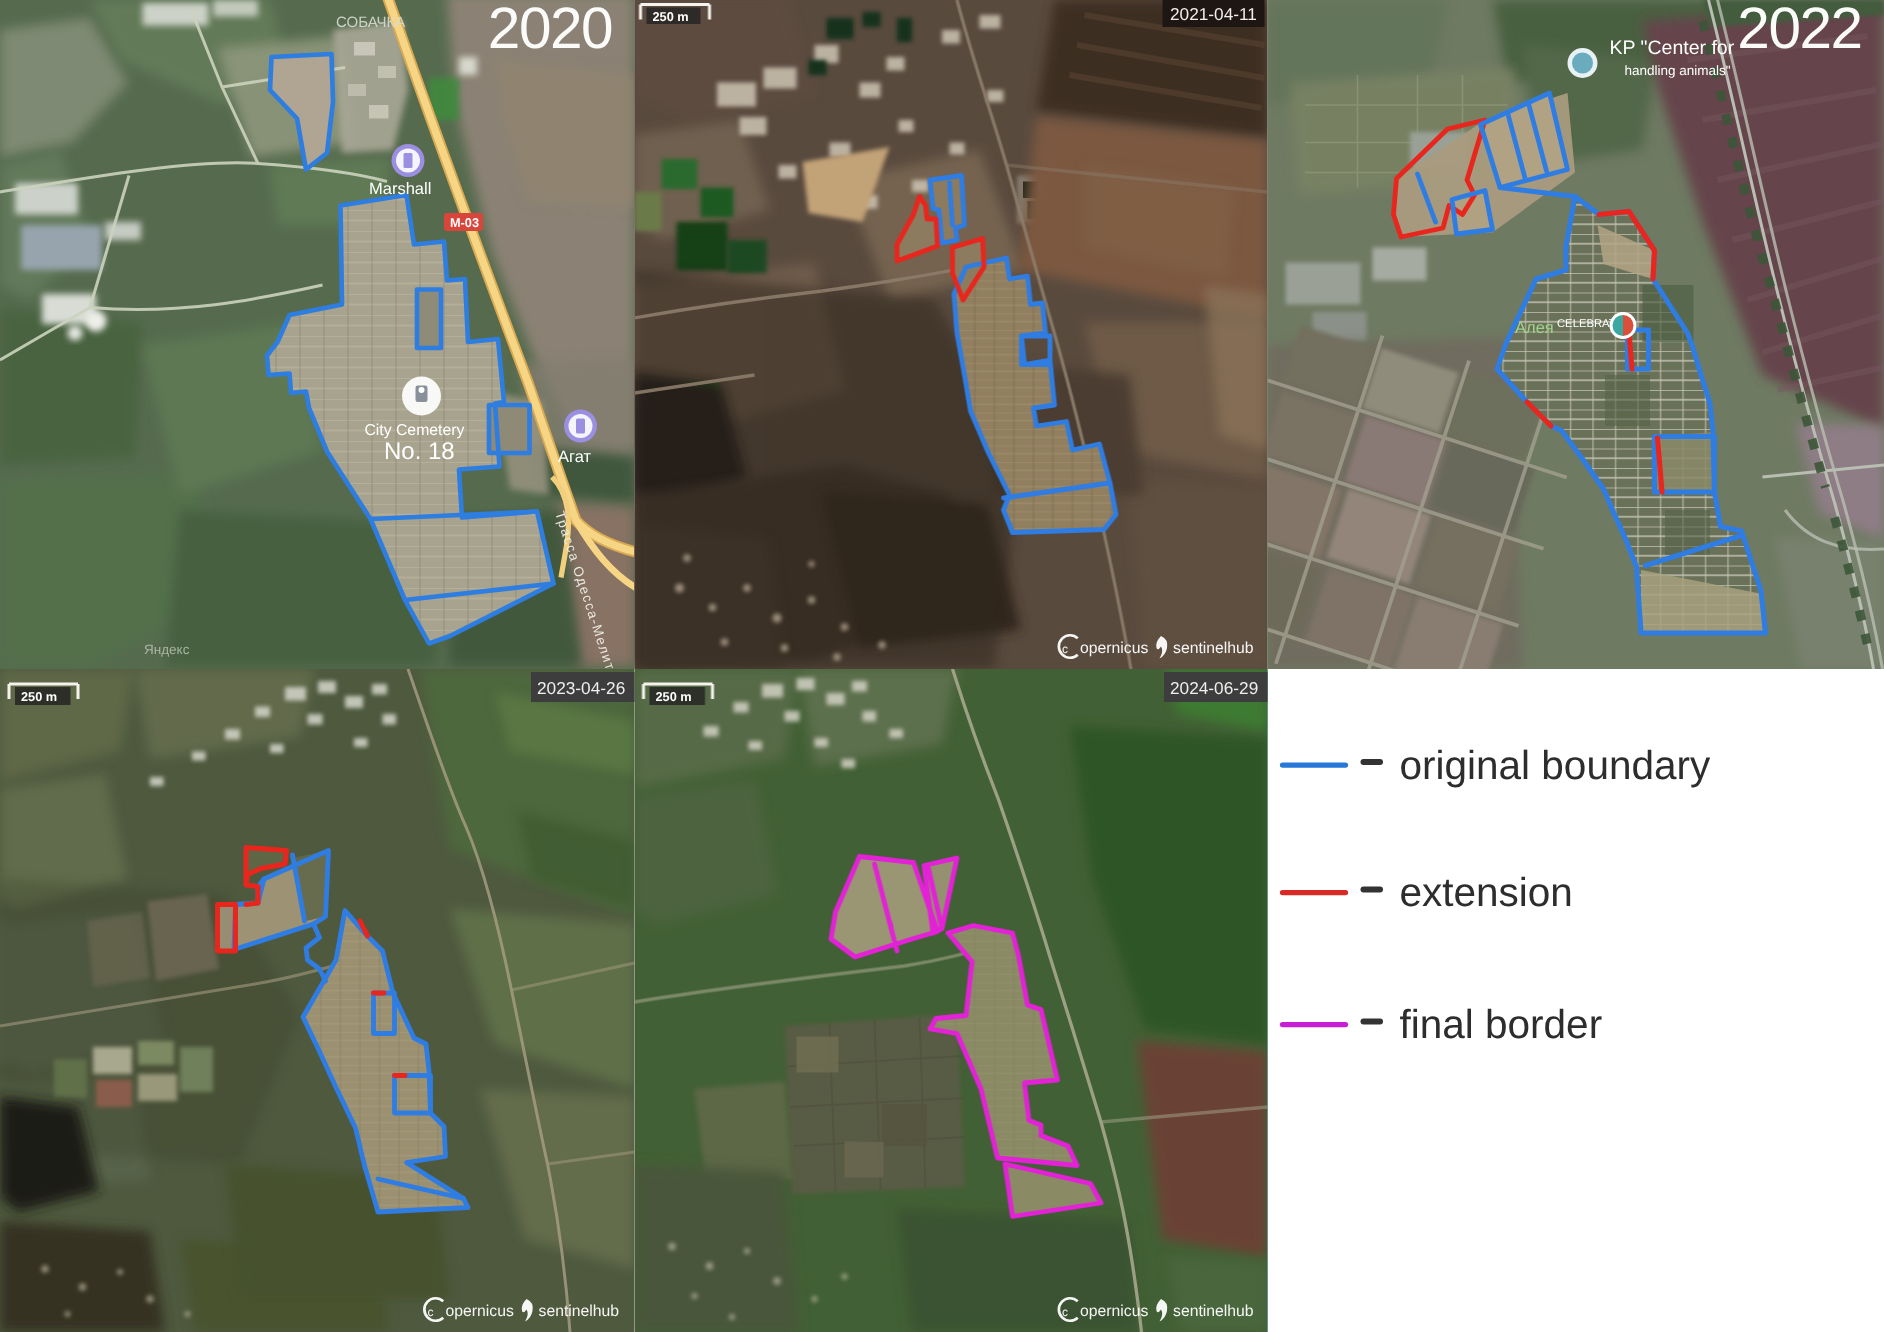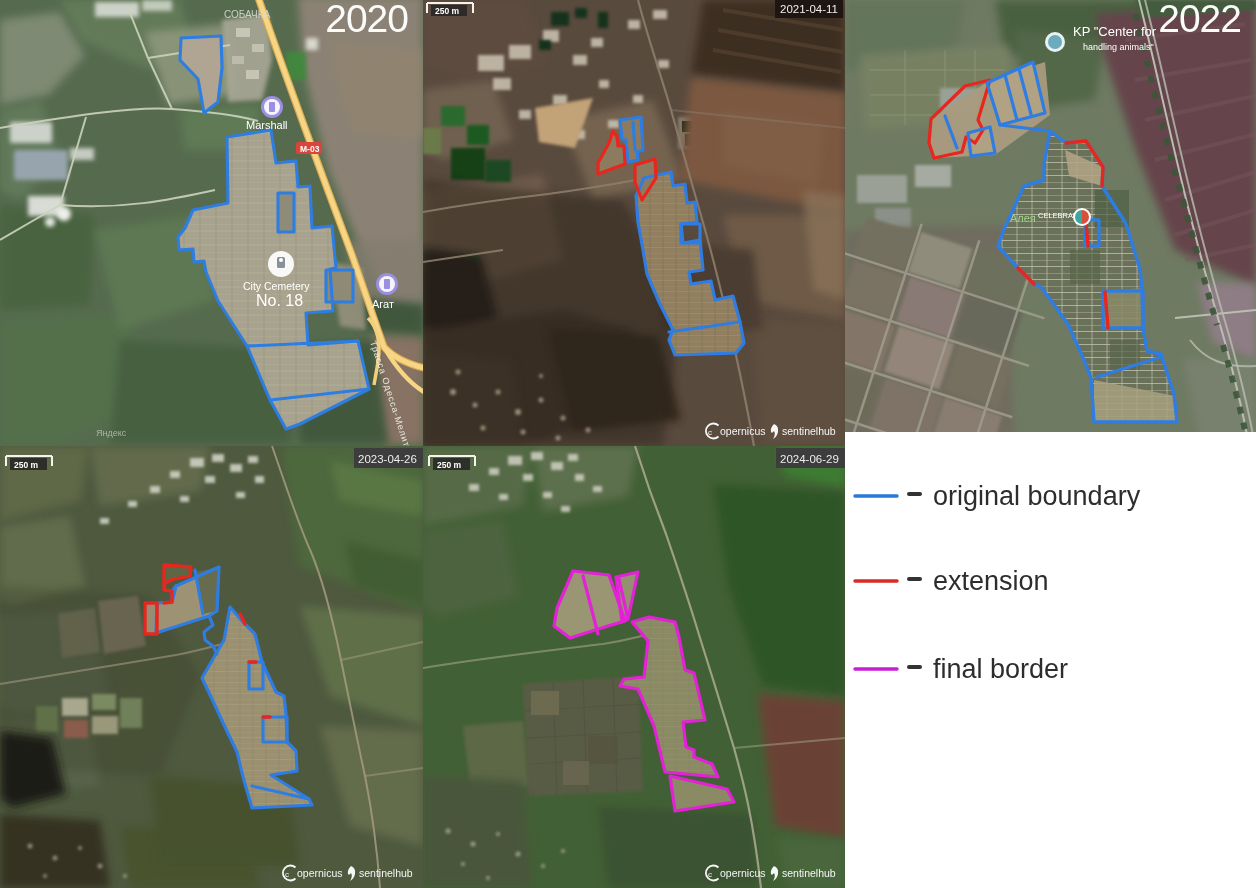--- a/index.html
+++ b/index.html
@@ -584,21 +584,21 @@
 <g opacity="0.95">
 <path d="M295.5,421.5 A7.5,7.5 0 1 0 295.5,432.5" fill="none" stroke="#fff" stroke-width="1.8"></path>
 <text x="285" y="431" font-size="8" fill="#fff">c</text>
 <text x="297" y="431" font-size="10.5" fill="#fff">opernicus</text>
 <path d="M351,420 q5,2 4,8 q-1,5 -5,7 q3,-5 1,-8 q-2,3 -3,1 q-1,-4 3,-8" fill="#fff"></path>
 <text x="359" y="431" font-size="10.5" fill="#fff">sentinelhub</text>
 </g>
 </svg>
 </div>
 
-<div class="p" style="left:845px;top:432px;width:411px;height:442px;background:#0f766e;">
+<div class="p" style="left:845px;top:446px;width:411px;height:442px;background:#0f766e;">
 <svg width="411" height="442" viewBox="0 0 411 442">
 <rect width="411" height="442" fill="#ffffff"></rect>
 <g stroke-linecap="round">
 <line x1="10" y1="64" x2="52" y2="64" stroke="#2878d8" stroke-width="3.5"></line>
 <line x1="64" y1="62" x2="75" y2="62" stroke="#333333" stroke-width="4"></line>
 <line x1="10" y1="149" x2="52" y2="149" stroke="#d92b26" stroke-width="3.5"></line>
 <line x1="64" y1="147" x2="75" y2="147" stroke="#333333" stroke-width="4"></line>
 <line x1="10" y1="237" x2="52" y2="237" stroke="#c81fd6" stroke-width="3.5"></line>
 <line x1="64" y1="235" x2="75" y2="235" stroke="#333333" stroke-width="4"></line>
 </g>

